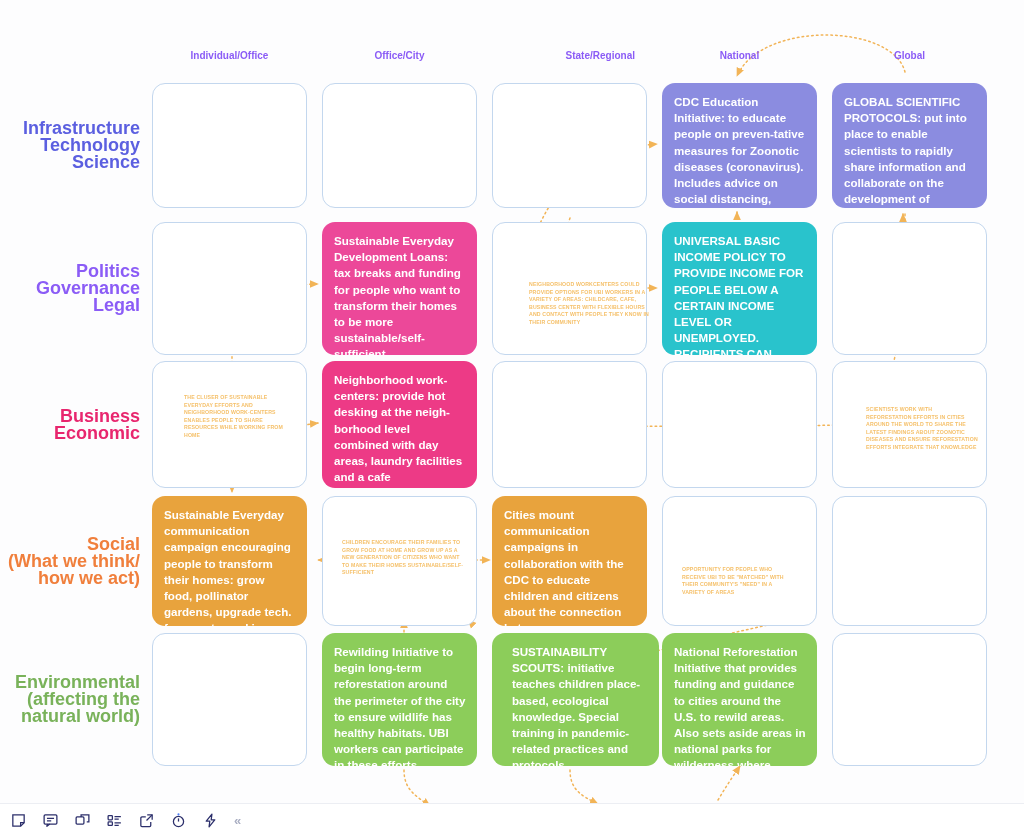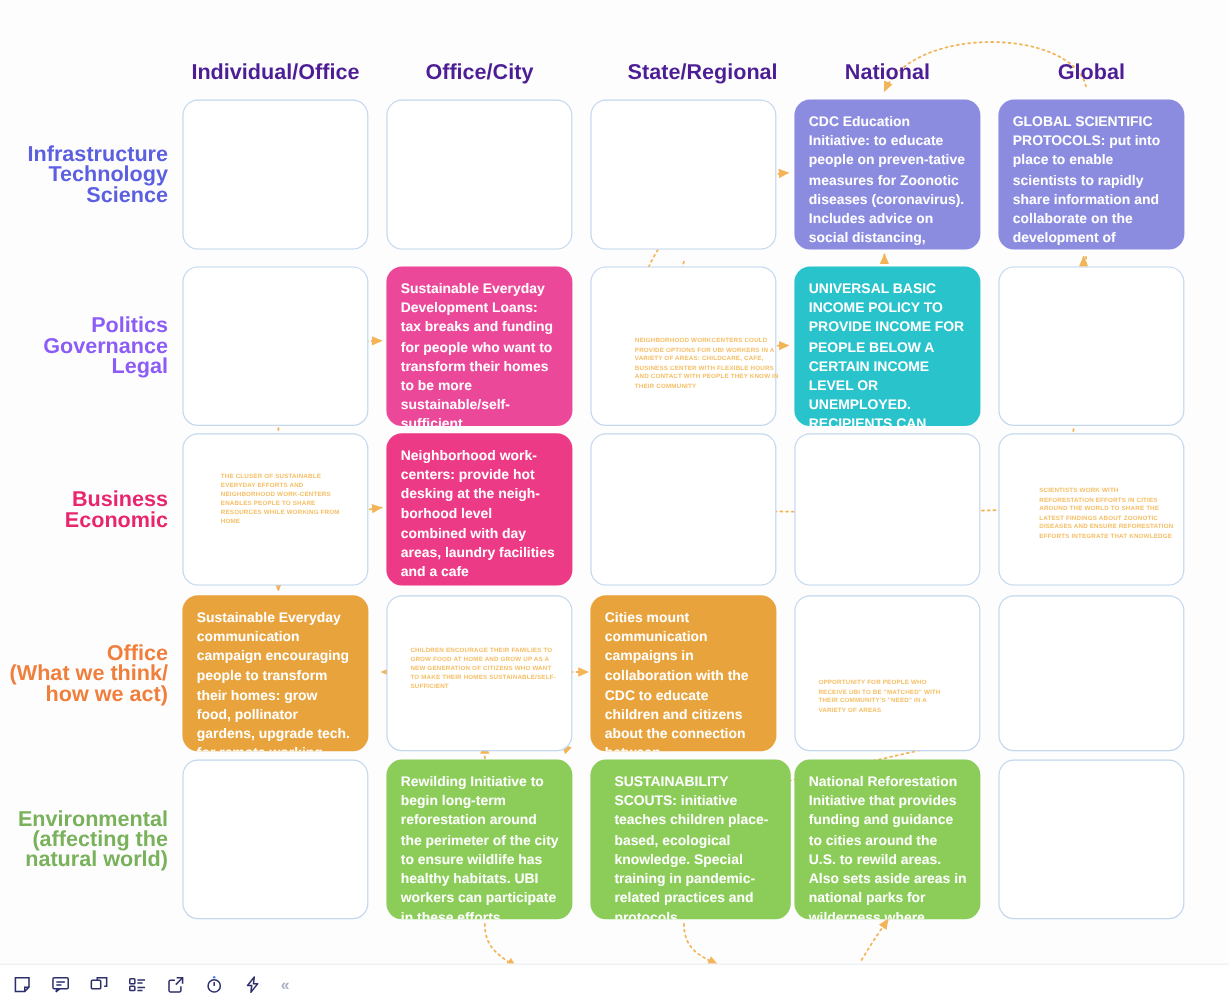--- a/index.html
+++ b/index.html
@@ -32,23 +32,23 @@
     font-weight: normal;
     color: #f3b44e;
   }
 
   
   .col-head {
     position: absolute;
     top: 50px;
     height: 16px;
     text-align: center;
-    font-size: 18px;
-    font-weight: bold;
-    color: #4c1d95;
+    font-size: 10px;
+    font-weight: bold;
+    color: #8b5cf6;
     white-space: nowrap;
   }
 
   
   .row-label {
     position: absolute;
     left: 0;
     width: 140px;
     text-align: right;
     font-size: 18px;
@@ -177,41 +177,41 @@
       <path d="M520,330 C520,340 520,344 521,352"></path>
       <path d="M232,352 C232,372 232,392 232,480"></path>
       <path d="M570,218 C556,260 546,300 546,352"></path>
       <path d="M905,214 C905,300 900,360 880,404"></path>
     </g>
   </svg>
 
   <div id="headers">
       <div class="col-head" style="left: 152px; width: 155px;">Individual/Office</div>
       <div class="col-head" style="left: 322px; width: 155px;">Office/City</div>
-      <div class="col-head" style="left: 508px; width: 155px;">State/Regional</div>
+      <div class="col-head" style="left: 480px; width: 155px; text-align: right;">State/Regional</div>
       <div class="col-head" style="left: 662px; width: 155px;">National</div>
       <div class="col-head" style="left: 832px; width: 155px;">Global</div>
     </div>
   <div id="rowlabels">
       <div class="row-label" style="color: rgb(91, 95, 224); top: 120px;">
         <div>Infrastructure</div>
         <div>Technology</div>
         <div>Science</div>
       </div>
       <div class="row-label" style="color: #8b5cf6; top: 263px;">
         <div>Politics</div>
         <div>Governance</div>
         <div>Legal</div>
       </div>
       <div class="row-label" style="color: rgb(232, 38, 110); top: 407.5px;">
         <div>Business</div>
         <div>Economic</div>
       </div>
       <div class="row-label" style="color: rgb(240, 127, 60); top: 535.5px;">
-        <div>Office</div>
+        <div>Social</div>
         <div>(What we think/</div>
         <div>how we act)</div>
       </div>
       <div class="row-label" style="color: rgb(121, 178, 90); top: 674px;">
         <div>Environmental</div>
         <div>(affecting the</div>
         <div>natural world)</div>
       </div>
     </div>
   <div id="cells">

